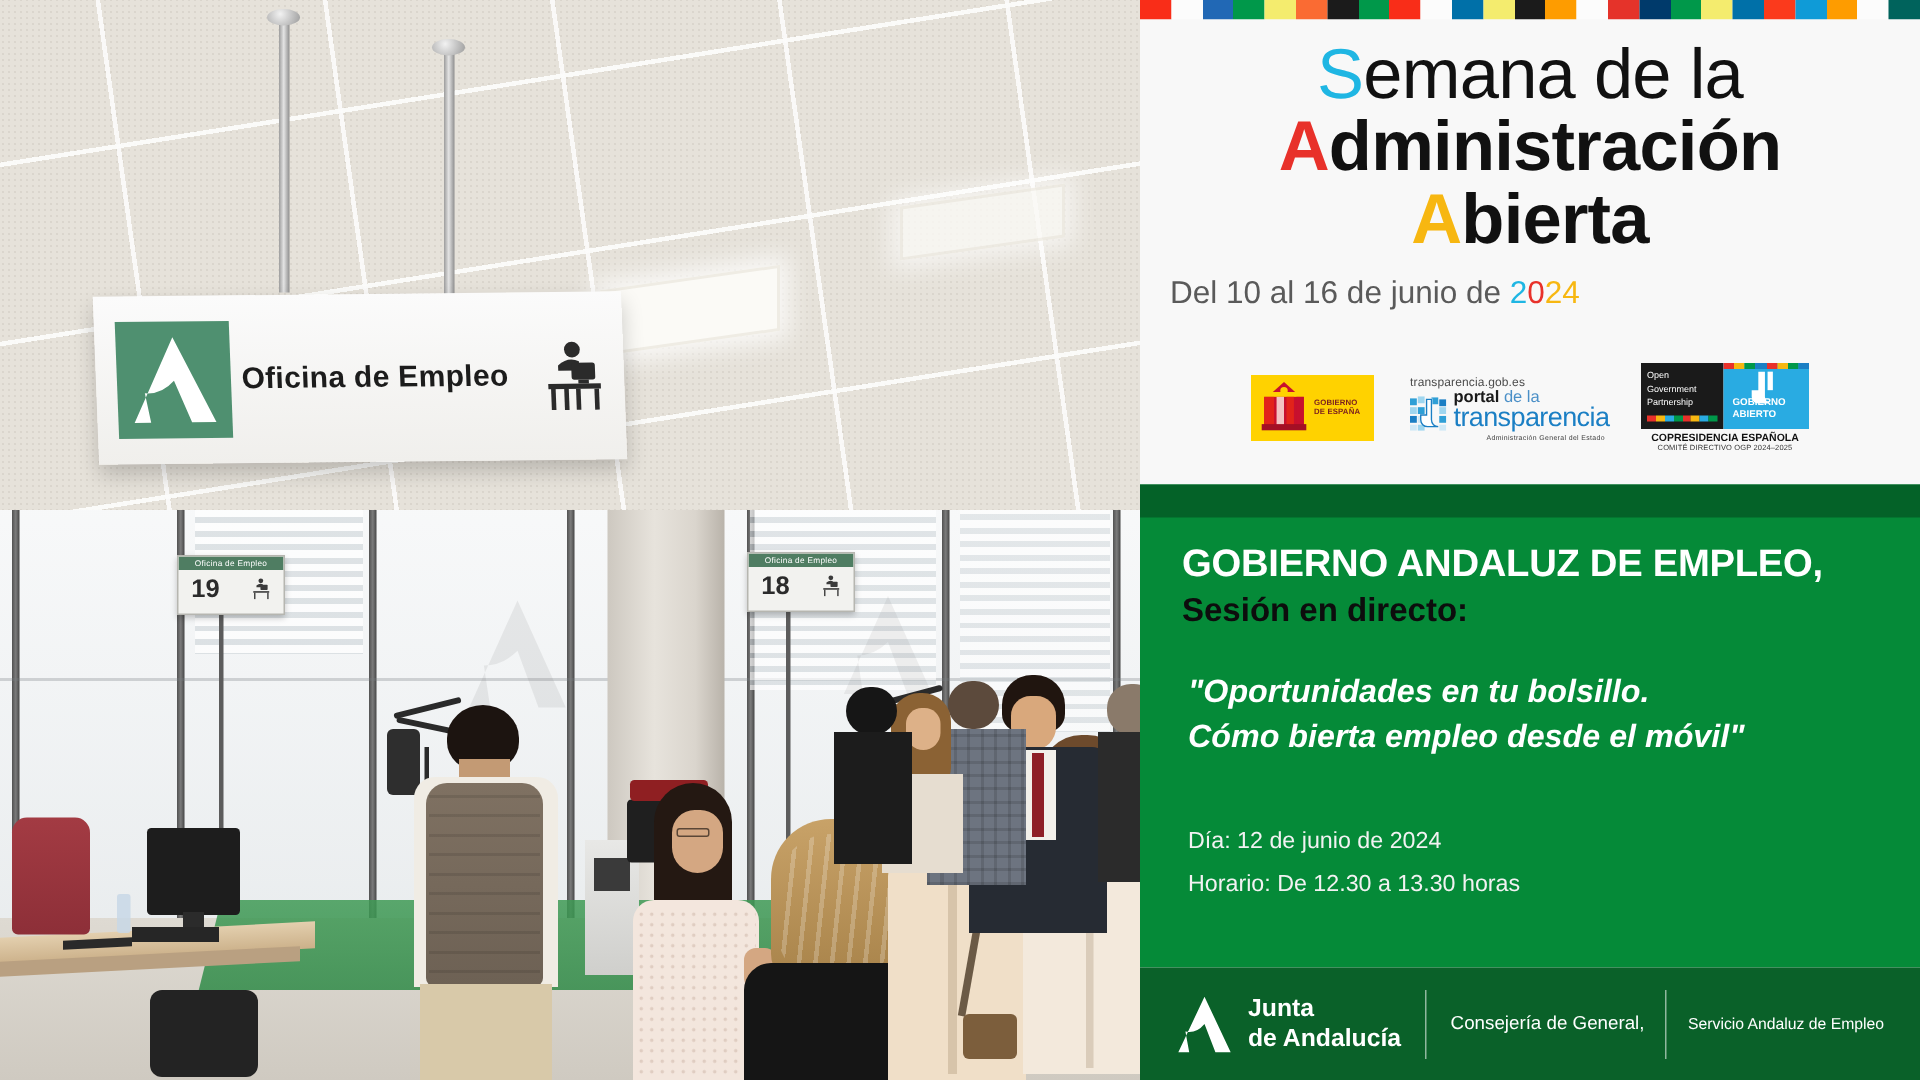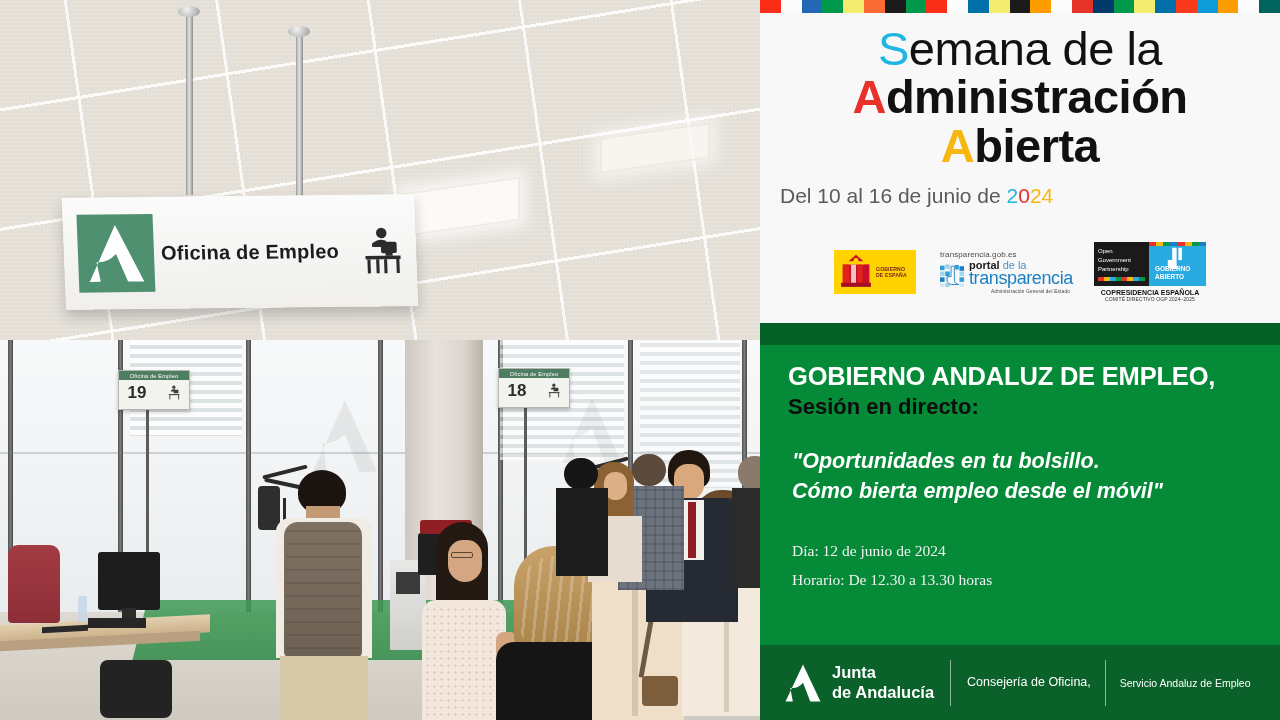--- a/index.html
+++ b/index.html
@@ -146,21 +146,21 @@
 
   .green { position:absolute; left:0; top:323px; width:520px; height:322px; background:#058a38; }
   .green-top { position:absolute; left:0; top:323px; width:520px; height:22px; background:#046228; }
 
   .gblock { position:absolute; left:0; top:345px; width:520px; padding:17px 26px 0 28px; }
   .g-title { color:#ffffff; font-size:25.5px; font-weight:700; line-height:1.12;
              letter-spacing:-.2px; }
   .g-sub { color:#0d0d0d; font-size:22px; font-weight:700; line-height:1.2; margin-top:3px; }
   .g-quote { color:#ffffff; font-size:21.5px; font-weight:700; font-style:italic;
              line-height:1.42; margin-top:26px; padding-left:4px; }
-  .g-meta { color:#f2f2f2; font-size:15.5px; line-height:1.85; margin-top:30px; padding-left:4px;font-family:Liberation Serif, serif; }
+  .g-meta { color:#f2f2f2; font-size:15.5px; line-height:1.85; margin-top:40px; padding-left:4px; }
 
   .footer { position:absolute; left:0; top:645px; width:520px; height:75px; background:#0a6129;
             display:flex; align-items:center; padding-left:22px; }
   .ja-logo { width:42px; height:40px; flex:none; }
   .ja-name { color:#fff; font-size:16.5px; font-weight:700; line-height:1.16; margin-left:8px; }
   .divider { width:1px; height:46px; background:rgba(255,255,255,.55); margin:0 16px; }
   .cons { color:#fff; font-size:12.5px; line-height:1.35; }
   .divider2 { width:1px; height:46px; background:rgba(255,255,255,.55); margin:0 14px; }
   .serv { color:#fff; font-size:10.5px; }
 </style>
@@ -525,19 +525,19 @@
         <svg viewBox="0 0 100 110" width="42" height="40">
           <path d="M50 4 L98 106 L70 106 L50 54 Q35 72 15 68 L22 106 L2 106 Z" fill="#ffffff"></path>
         </svg>
       </div>
       <div class="ja-name">
         <div>Junta</div>
         <div>de Andalucía</div>
       </div>
       <div class="divider"></div>
       <div class="cons">
-        <div>Consejería de Oficina,</div>
+        <div>Consejería de General,</div>
       </div>
       <div class="divider2"></div>
       <div class="serv">Servicio Andaluz de Empleo</div>
     </div>
   </div>
 </div>
 
 </body></html>

